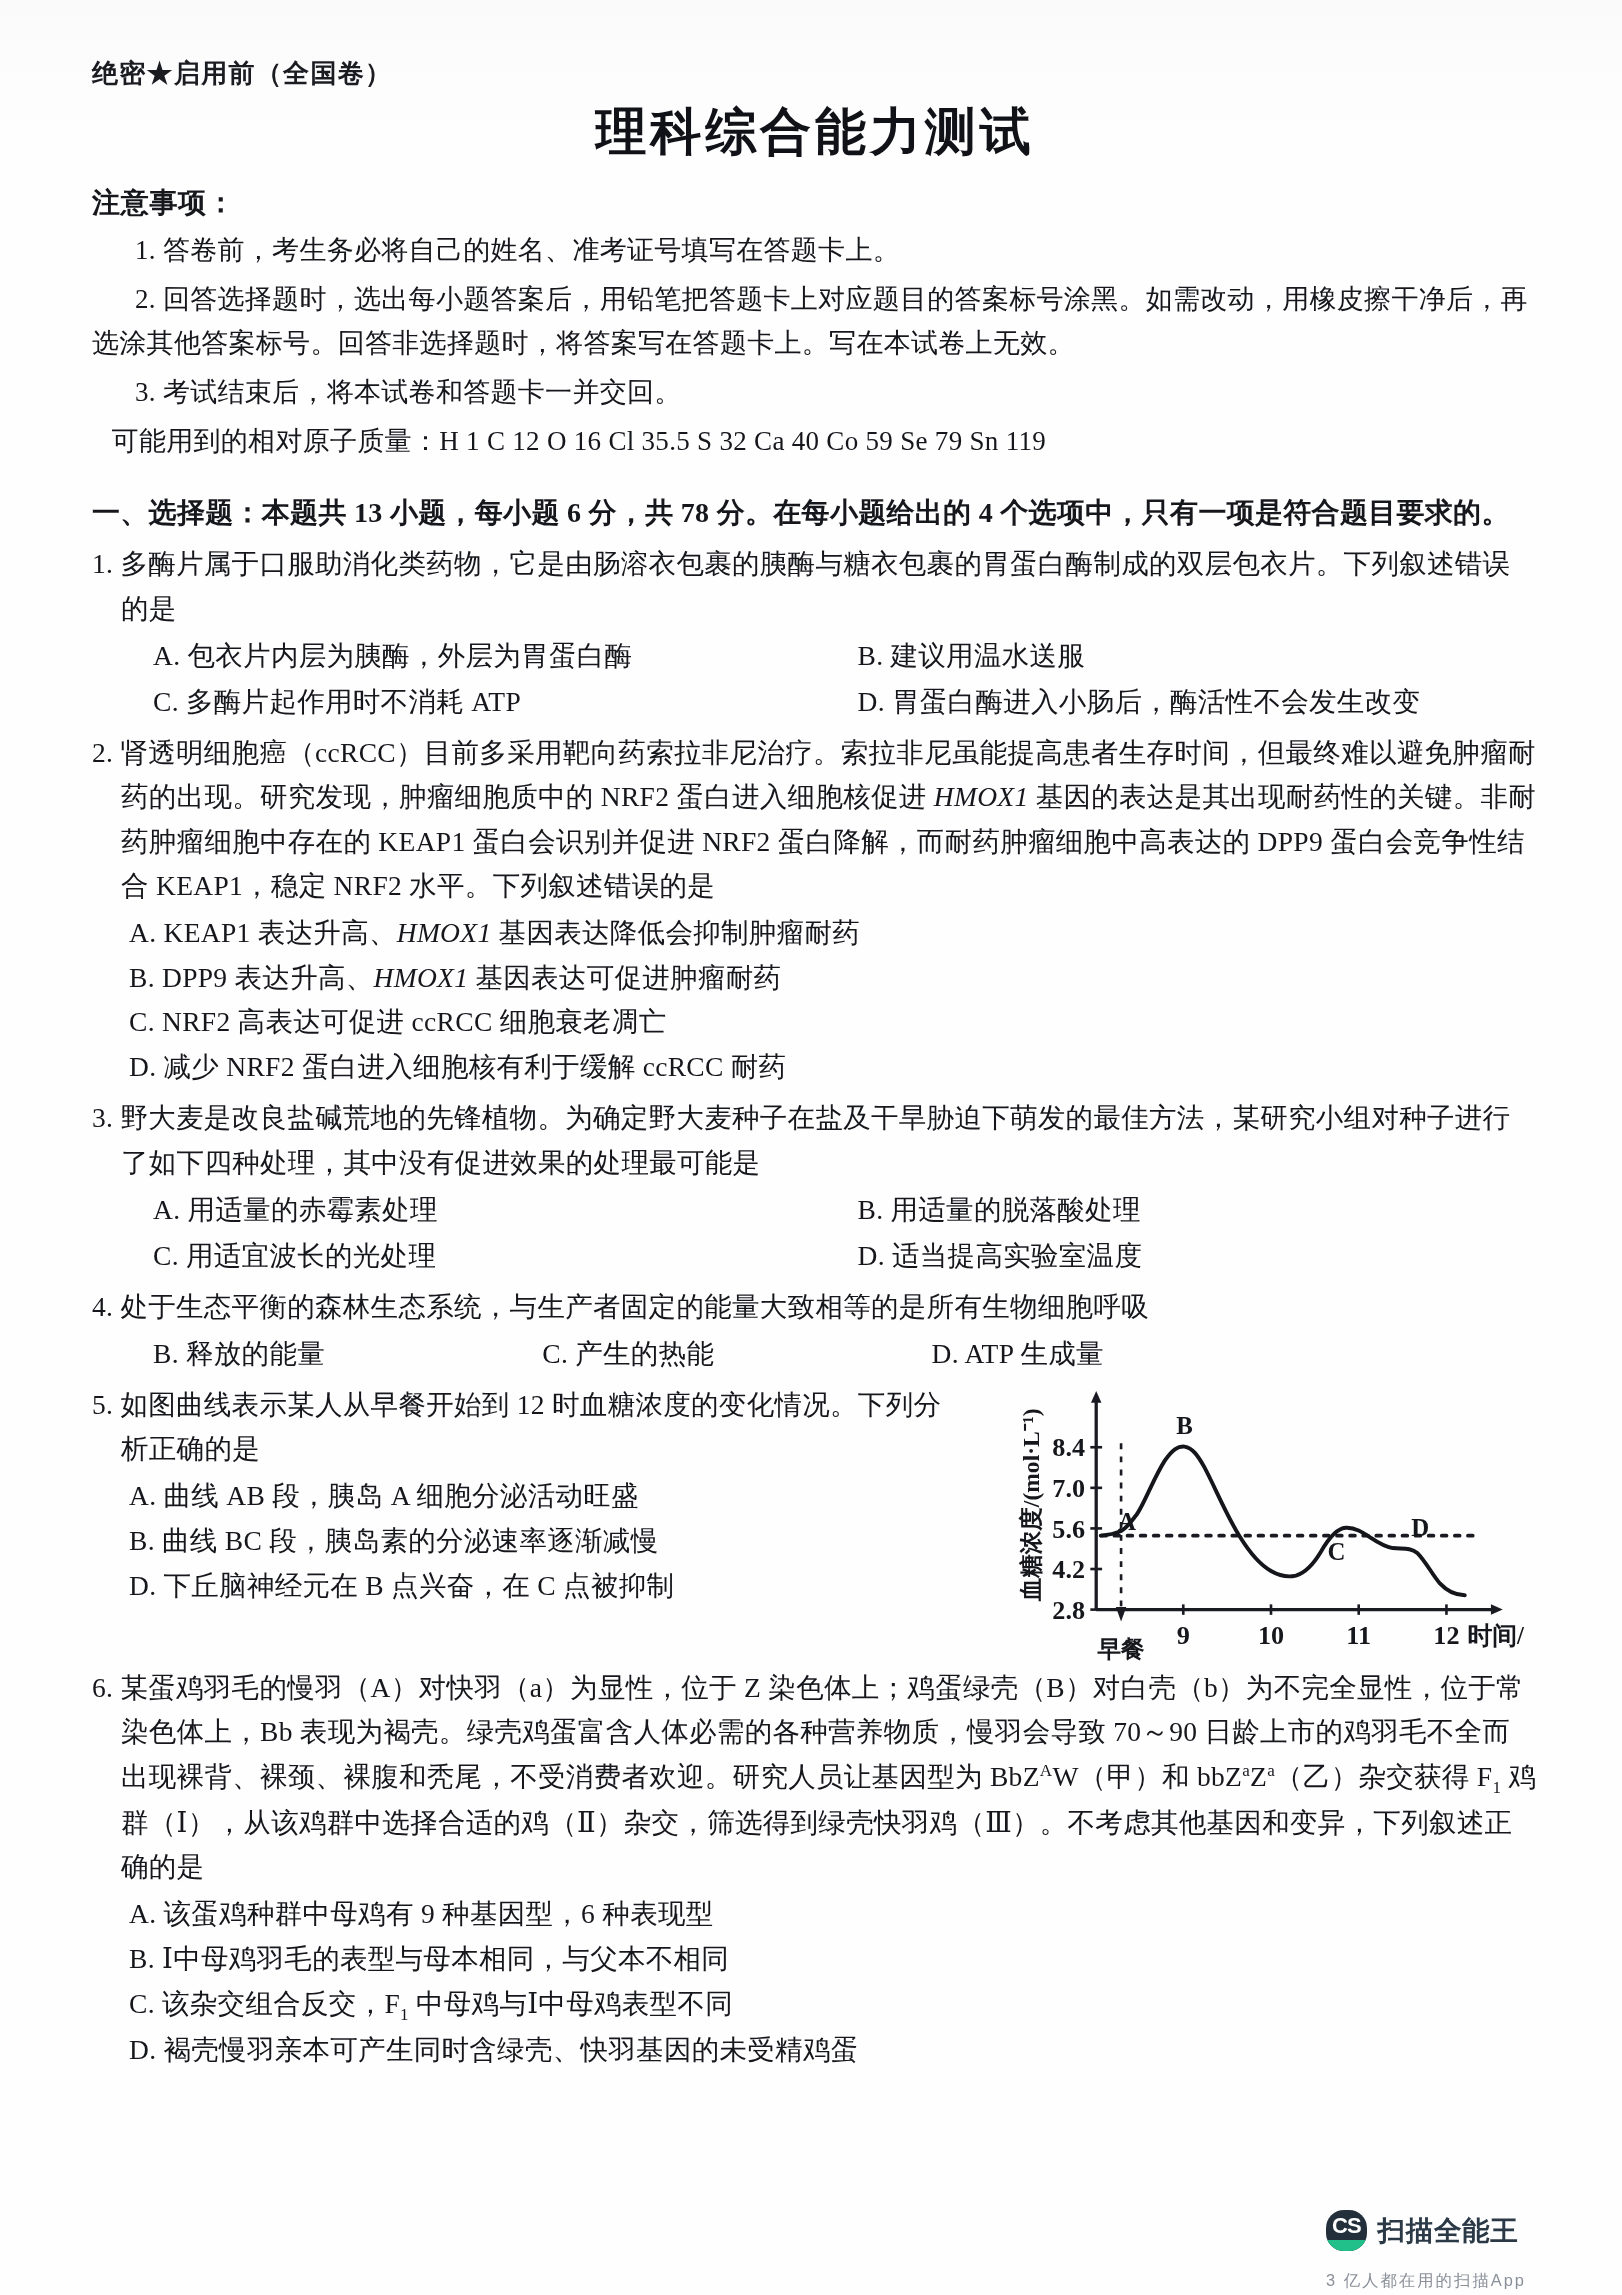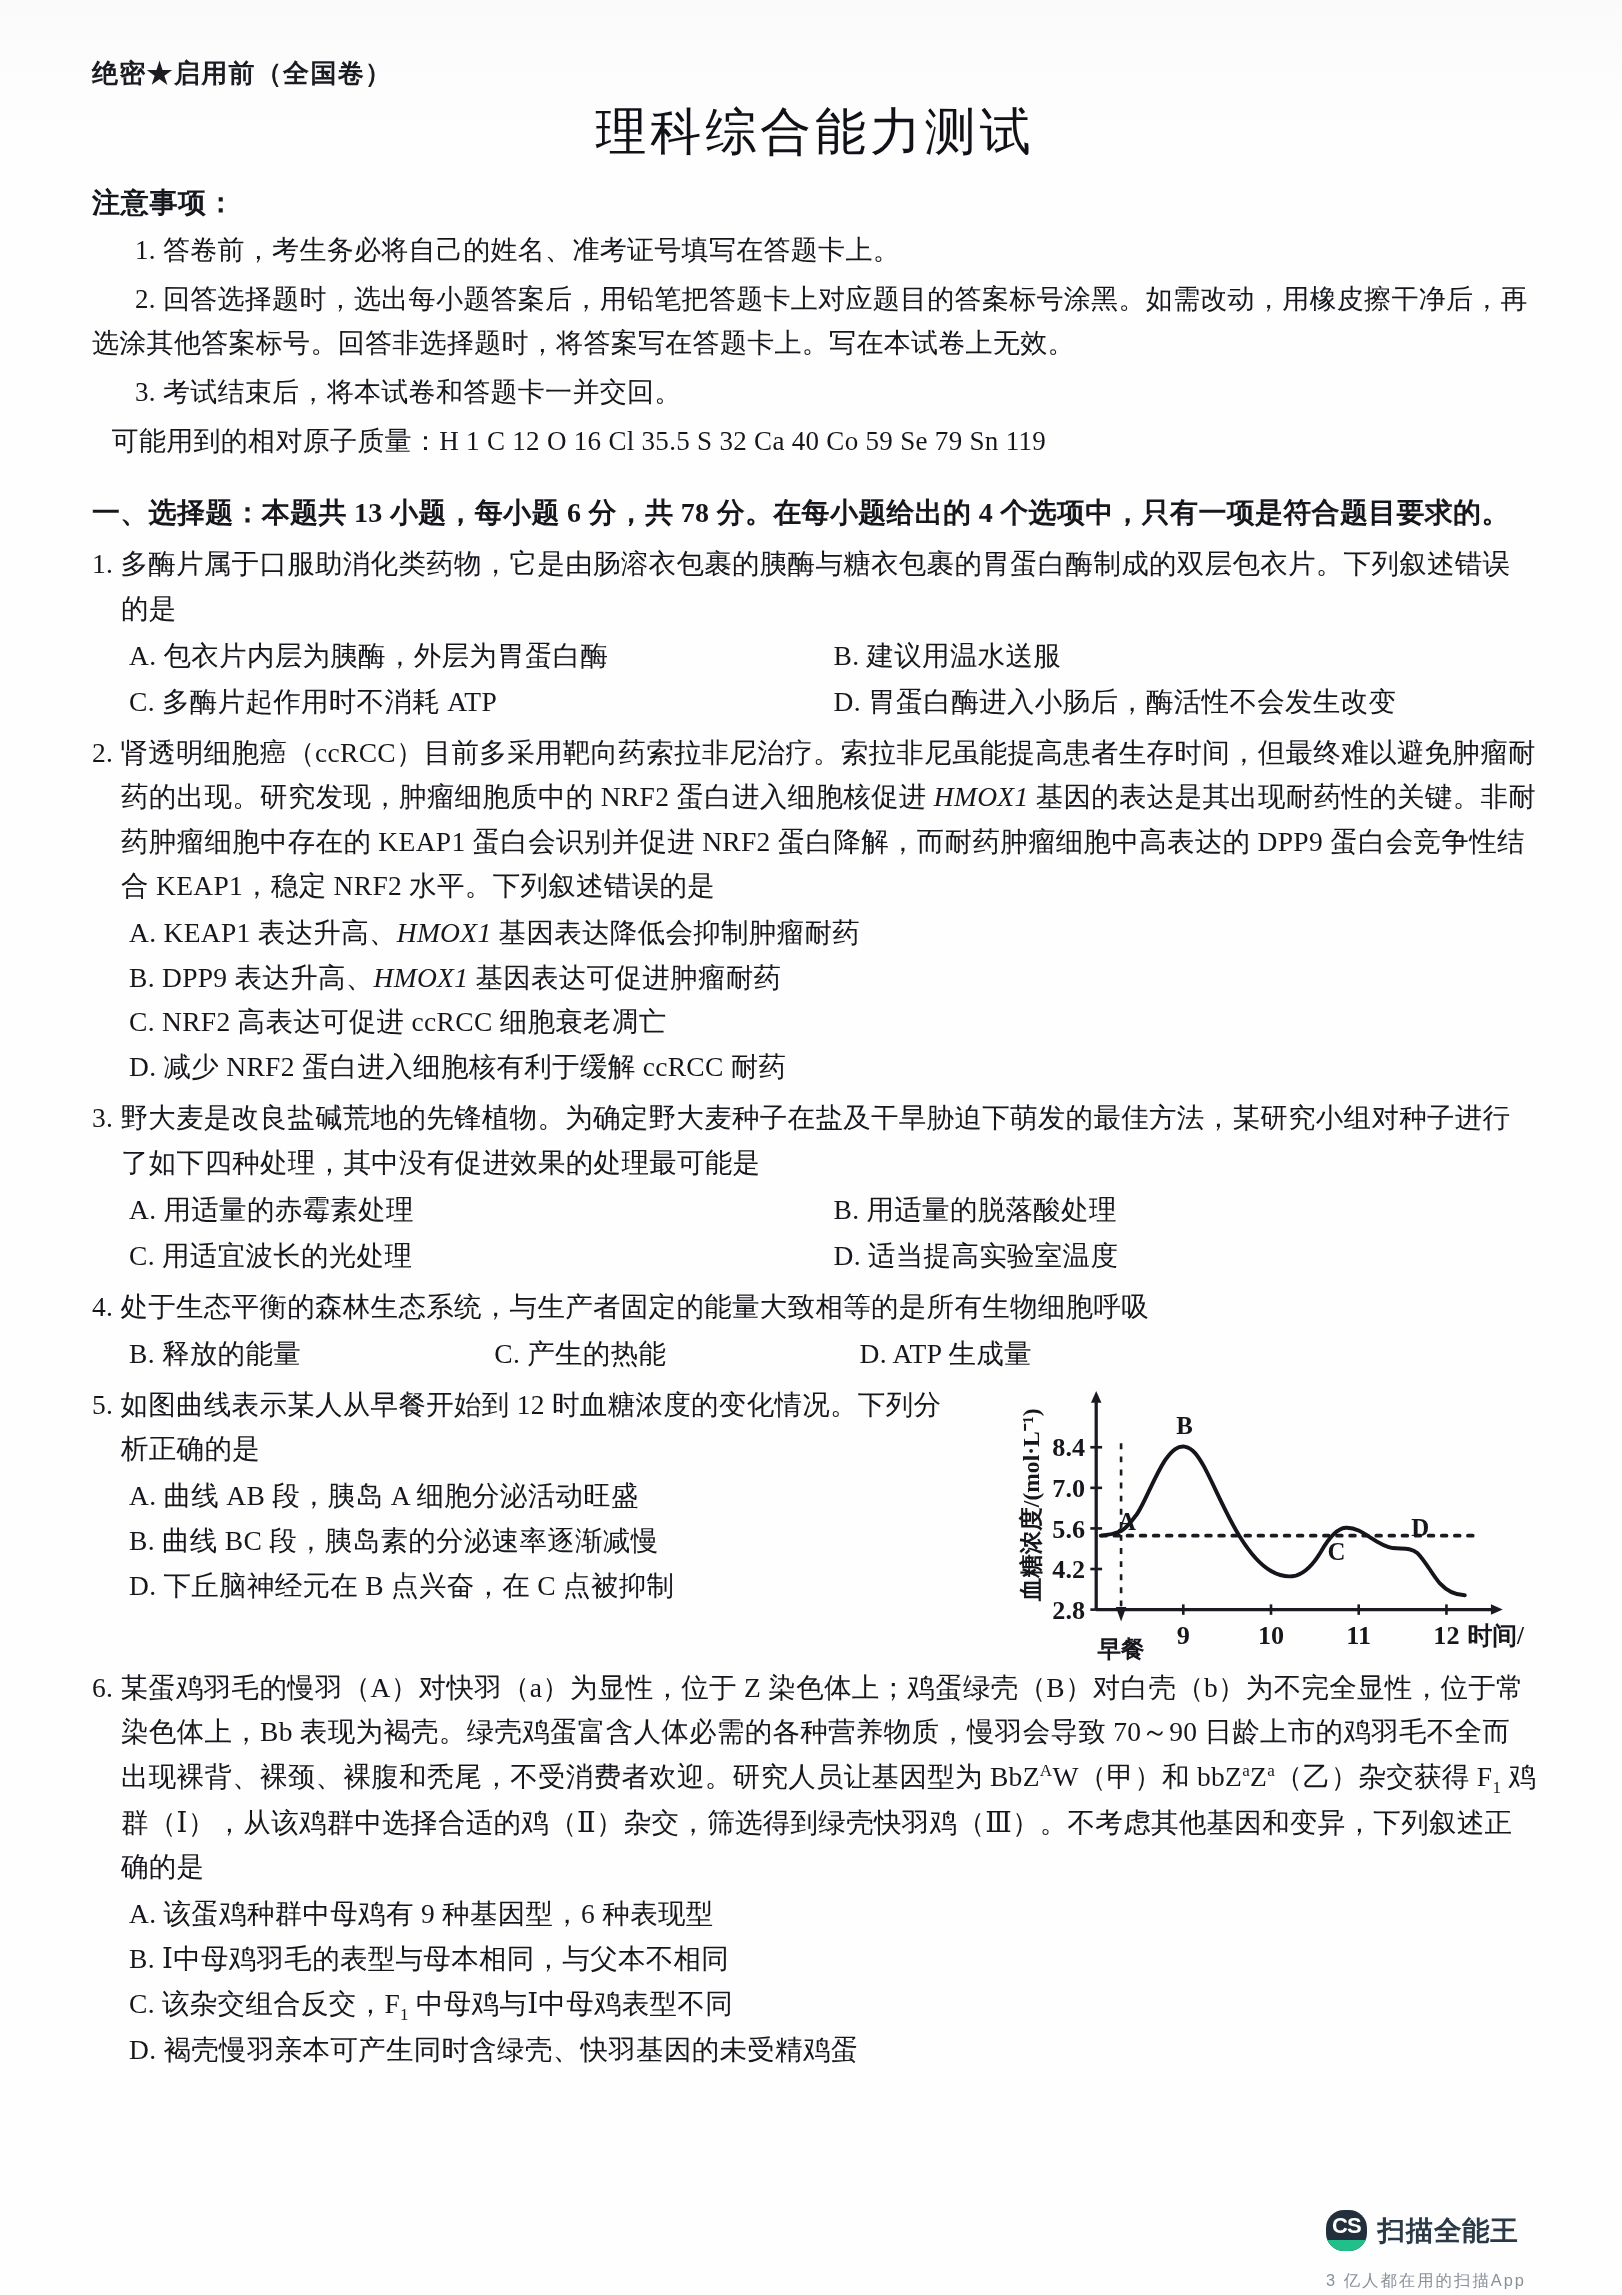--- a/index.html
+++ b/index.html
@@ -40,21 +40,21 @@
     font-family: "Liberation Serif", serif;
     font-weight: bold;
     font-size: 26px;
     letter-spacing: 1.3px;
     color: #1b1c22;
     margin-bottom: 6.5px;
   }
   .paper-title {
     text-align: center;
     font-family: "Liberation Serif", "DejaVu Serif", serif;
-    font-weight: normal;
+    font-weight: bold;
     font-size: 51px;
     letter-spacing: 3.9px;
     margin: 2px 0 17px 0;
     color: #111218;
   }
   .notice-head {
     font-weight: bold;
     font-size: 28px;
     letter-spacing: 0.7px;
     margin: 0 0 7.9px 0;
@@ -99,21 +99,21 @@
     padding-left: 37px;
     margin: 1.3px 0 6.5px 0;
   }
   .opt-row {
     display: flex;
     font-size: 27.5px;
     line-height: 1.62;
     letter-spacing: 0.3px;
     margin-bottom: 1.3px;
   }
-  .opt-row > div { padding-right: 13px; }
+  .opt-row > div { padding-right: 13px; margin-left: 24px; }
   .c2 > div { width: 50%; }
   .c4 > div { width: 25%; }
   .opt-full { font-size: 27.5px; line-height: 1.62; letter-spacing: 0.3px; }
 
   i.gene { font-style: italic; font-family: "Liberation Serif", serif; }
   sub.g, sup.g { font-size: 0.62em; }
 
   
   .q5wrap { display: flex; align-items: flex-start; }
   .q5text { width: 870px; flex: 0 0 870px; }

